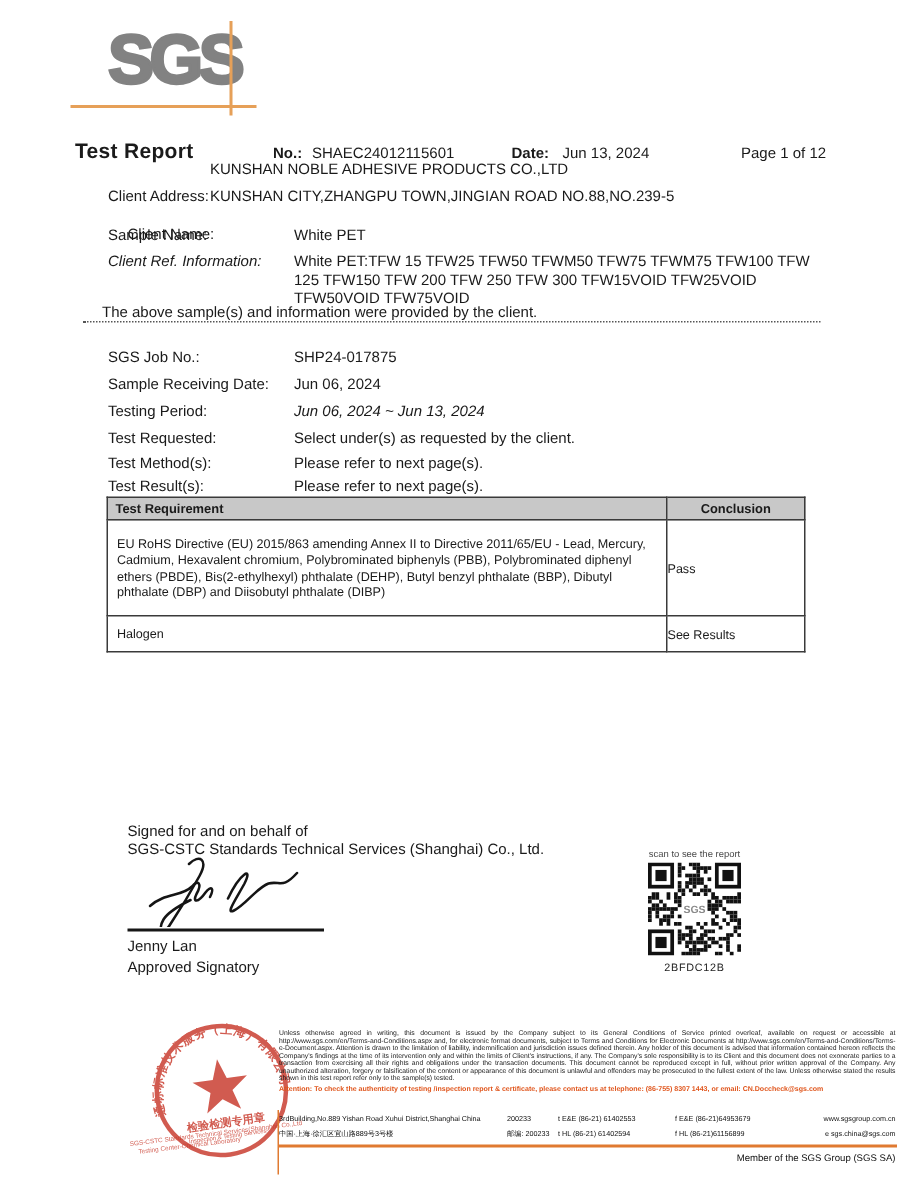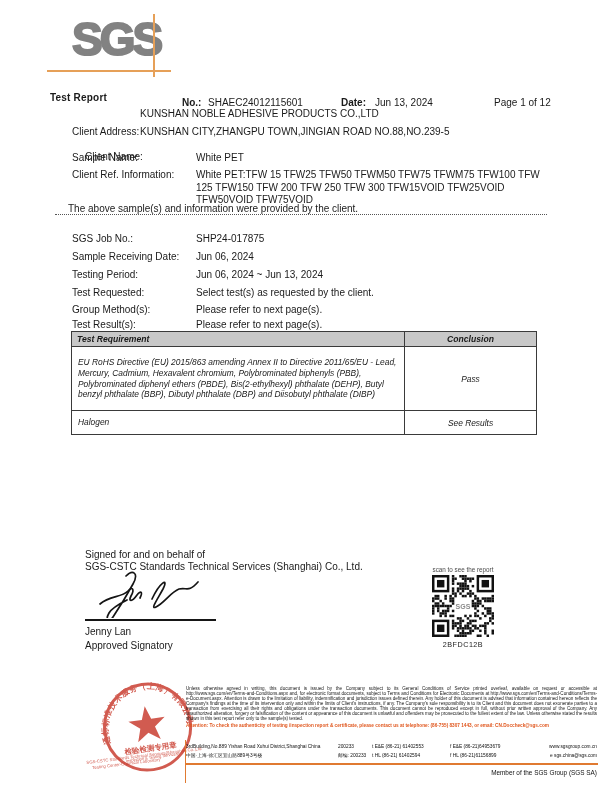--- a/index.html
+++ b/index.html
@@ -9,33 +9,33 @@
 
   
   .sgs-logo { position:absolute; left:72px; top:16px; font-size:46px; font-weight:bold;
               color:#828282; letter-spacing:-3px; -webkit-text-stroke:2px #828282; line-height:1; }
   .crop-v { position:absolute; left:153px; top:14px; width:1.5px; height:63px; background:#e6a058; }
   .crop-h { position:absolute; left:47px; top:70px; width:124px; height:1.5px; background:#e6a058; }
 
   .abs { position:absolute; }
   .t85 { font-size:10px; }
   .bold { font-weight:bold; }
-  .title { font-size:10px; font-weight:bold; letter-spacing:.2px; }
+  .title { font-size:14px; font-weight:bold; letter-spacing:.2px; }
 
   .refval { width:352px; line-height:12.5px; }
   .dotted { position:absolute; left:55px; top:214px; width:492px; border-top:1.3px dotted #555; }
 
   
   .tbl { position:absolute; left:71px; top:331px; width:466px; border-collapse:collapse;
-         font-size:8.4px;font-style:italic; }
+         font-size:8.4px; }
   .tbl th,.tbl td { border:1.2px solid #3a3a3a; vertical-align:middle; }
   .tbl th { background:#c8c8c8; text-align:left; padding:2px 5px; font-size:8.6px; height:13px; }
-  .tbl th.conc { text-align:center; width:132px; }
+  .tbl th.conc { text-align:center; width:92px; }
   .tbl td.req { padding:2.5px 6px; line-height:10.6px;margin-left:47px; }
-  .tbl td.concv { text-align:center;margin-left:12px; }
+  .tbl td.concv { text-align:left;margin-left:12px; }
   .tbl tr.r1 td { height:64px; }
   .tbl tr.r2 td,.tbl tr.r3 td { height:24px; }
 
   
   .sig-svg { position:absolute; left:92px; top:568px; }
   .sig-line { position:absolute; left:85px; top:619px; width:131px; height:1.5px; background:#161616; }
 
   
   .qr-cap { position:absolute; left:423px; top:566px; width:80px; text-align:center; font-size:6.3px; color:#4a4a4a; }
   .qr-box { position:absolute; left:432px; top:575px; }
@@ -75,34 +75,34 @@
   <div class="abs t85" style="left:375px; top:97px;">Jun 13, 2024</div>
   <div class="abs t85" style="left:494px; top:97px;">Page 1 of 12</div>
 
   <div class="abs t85" style="left:85px; top:108px;margin-top:43px;">Client Name:</div>
   <div class="abs t85" style="left:140px; top:108px;">KUNSHAN NOBLE ADHESIVE PRODUCTS CO.,LTD</div>
   <div class="abs t85" style="left:72px; top:126px;">Client Address:</div>
   <div class="abs t85" style="left:140px; top:126px;">KUNSHAN CITY,ZHANGPU TOWN,JINGIAN ROAD NO.88,NO.239-5</div>
 
   <div class="abs t85" style="left:72px; top:152px;">Sample Name:</div>
   <div class="abs t85" style="left:196px; top:152px;">White PET</div>
-  <div class="abs t85" style="left:72px; top:169px;">Client Ref. Information:</div>
+  <div class="abs t85" style="left:72px; top:169px;font-style:italic;">Client Ref. Information:</div>
   <div class="abs t85 refval" style="left:196px; top:169px;">White PET:TFW 15 TFW25 TFW50 TFWM50 TFW75 TFWM75 TFW100 TFW 125 TFW150 TFW 200 TFW 250 TFW 300 TFW15VOID TFW25VOID TFW50VOID TFW75VOID</div>
   <div class="abs t85" style="left:68px; top:203px;text-align:center;">The above sample(s) and information were provided by the client.</div>
   <div class="dotted"></div>
 
   <div class="abs t85" style="left:72px; top:233px;">SGS Job No.:</div>
   <div class="abs t85" style="left:196px; top:233px;">SHP24-017875</div>
   <div class="abs t85" style="left:72px; top:251px;">Sample Receiving Date:</div>
   <div class="abs t85" style="left:196px; top:251px;">Jun 06, 2024</div>
   <div class="abs t85" style="left:72px; top:269px;">Testing Period:</div>
-  <div class="abs t85" style="left:196px; top:269px;">Jun 06, 2024 ~ Jun 13, 2024</div>
+  <div class="abs t85" style="left:196px; top:269px;font-style:italic;">Jun 06, 2024 ~ Jun 13, 2024</div>
   <div class="abs t85" style="left:72px; top:287px;">Test Requested:</div>
-  <div class="abs t85" style="left:196px; top:287px;">Select test(s) as requested by the client.</div>
-  <div class="abs t85" style="left:72px; top:304px;">Group Method(s):</div>
+  <div class="abs t85" style="left:196px; top:287px;">Select under(s) as requested by the client.</div>
+  <div class="abs t85" style="left:72px; top:304px;">Test Method(s):</div>
   <div class="abs t85" style="left:196px; top:304px;">Please refer to next page(s).</div>
   <div class="abs t85" style="left:72px; top:319px;">Test Result(s):</div>
   <div class="abs t85" style="left:196px; top:319px;">Please refer to next page(s).</div>
 
   <table class="tbl">
     <tbody>
         <tr>
       <th>Test Requirement</th>
       <th class="conc">Conclusion</th>
     </tr>

